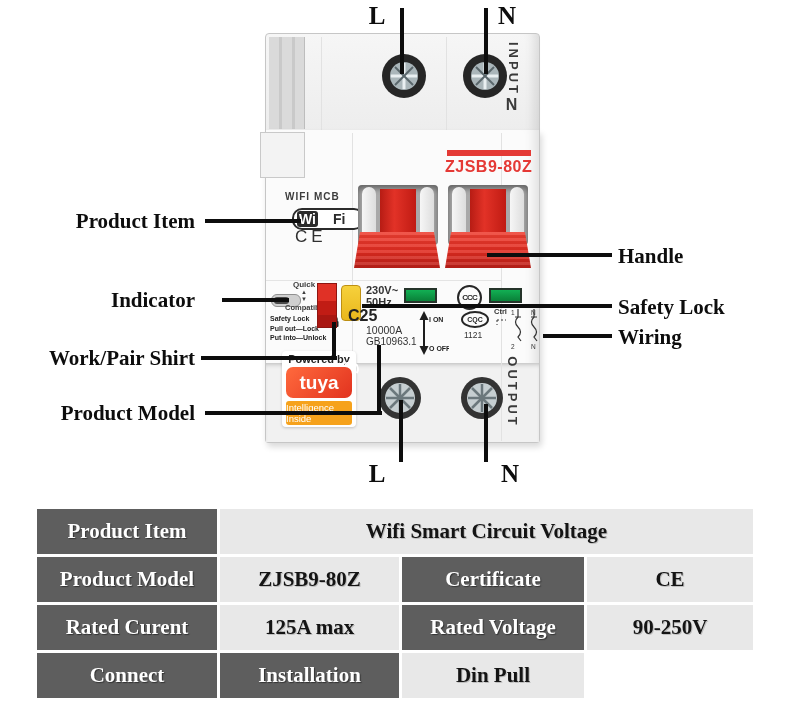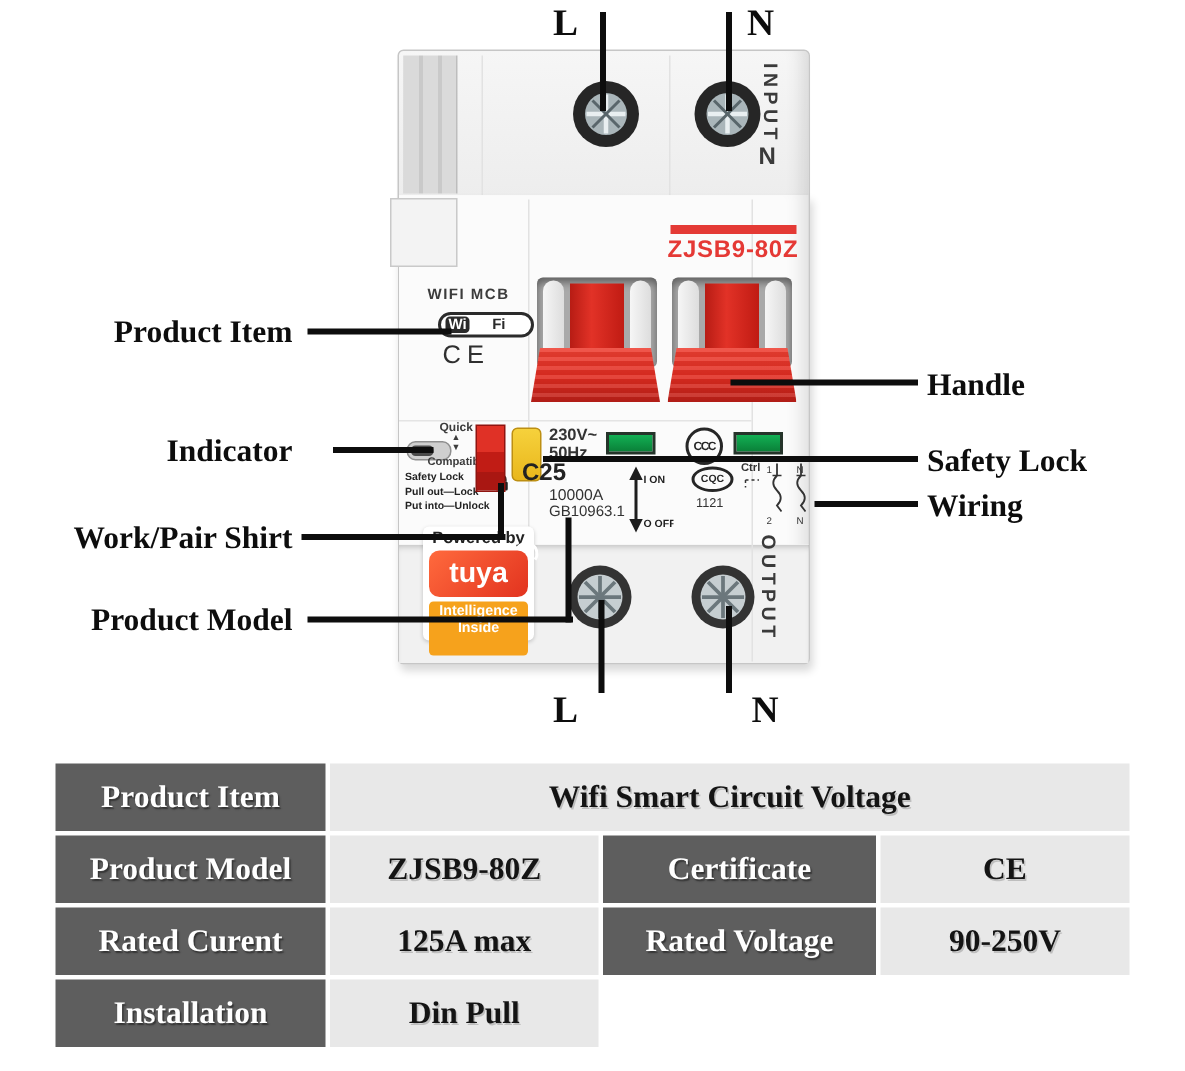--- a/index.html
+++ b/index.html
@@ -28,21 +28,21 @@
             border:1px solid #c9c9c9;box-sizing:border-box;}
   .bzone{position:absolute;left:1px;top:330px;width:273px;height:79px;background:#f1f1f1;
          box-shadow:inset 0 4px 5px -3px rgba(0,0,0,.25);}
   .vdiv{position:absolute;width:1px;background:#e2e2e2;}
   .hdiv{position:absolute;height:1px;background:#e4e4e4;}
   .sideN{color:#3a3a3a;font-weight:bold;font-size:13px;letter-spacing:3px;text-align:center;}
   .redbar{position:absolute;background:#e43a35;}
   .model{position:absolute;color:#e53935;font-weight:bold;font-size:16px;letter-spacing:.5px;}
   .smallb{position:absolute;font-weight:bold;color:#3c3c3c;}
   .wifibadge{position:absolute;border:2px solid #2b2b2b;border-radius:10px;padding:1px 3px;
-             font-size:10px;font-weight:bold;display:flex;gap:1px;background:#fff;}
+             font-size:14px;font-weight:bold;display:flex;gap:1px;background:#fff;}
   .wifibadge .wi{background:#2b2b2b;color:#fff;border-radius:3px;padding:0 2px;}
   .wifibadge .fi{color:#2b2b2b;padding:0 14px;}
   .ce{position:absolute;font-size:17px;letter-spacing:4px;color:#2f2f2f;}
   .recess{position:absolute;width:80px;height:60px;background:#a9a9a9;border-radius:4px;
           box-shadow:inset 0 3px 6px rgba(0,0,0,.45);}
   .roller{position:absolute;width:14px;height:56px;background:linear-gradient(90deg,#f6f6f6,#ddd);border-radius:7px;top:2px;}
   .hred{position:absolute;left:22px;top:4px;width:36px;height:54px;background:linear-gradient(90deg,#b71c14,#e23227 40%,#c01b13);}
   .cap{position:absolute;width:86px;height:36px;
        background:linear-gradient(180deg,#ee4033 0,#e02b20 55%,#bb1f18 100%),
                   repeating-linear-gradient(180deg,rgba(255,255,255,.12) 0 3px,rgba(0,0,0,.06) 3px 6px);
@@ -60,22 +60,22 @@
   .cqc{position:absolute;width:28px;height:17px;border:2px solid #262626;border-radius:50%;box-sizing:border-box;
        font-size:7px;font-weight:bold;color:#262626;display:flex;align-items:center;justify-content:center;}
   .sticker{position:absolute;left:17px;top:318px;width:74px;height:76px;background:#fff;border-radius:4px;
            box-shadow:0 1px 3px rgba(0,0,0,.2);}
   .pby{position:absolute;left:0;top:2px;width:74px;text-align:center;font-size:11px;font-weight:bold;color:#222;}
   .tuyabox{position:absolute;left:4px;top:16px;width:66px;height:31px;border-radius:7px;
            background:linear-gradient(135deg,#ff6a3d,#e2331f);display:flex;align-items:center;justify-content:center;}
   .tuyatxt{color:#fff;font-weight:bold;font-size:19px;letter-spacing:0;position:relative;}
   .tuyaarc{position:absolute;right:-7px;top:-6px;width:12px;height:12px;border:2.5px solid #fff;border-radius:50%;
            border-bottom-color:transparent;border-left-color:transparent;transform:rotate(-10deg);}
-  .intelbox{position:absolute;left:4px;top:50px;width:66px;height:36px;border-radius:3px;background:#f6a21c;
-            color:#fff;font-weight:bold;font-size:9.5px;line-height:11px;text-align:center;padding-top:1px;box-sizing:border-box;}
+  .intelbox{position:absolute;left:4px;top:50px;width:66px;height:24px;border-radius:3px;background:#f6a21c;
+            color:#fff;font-weight:normal;font-size:9.5px;line-height:11px;padding-top:1px;box-sizing:border-box;}
   .vrot{transform:rotate(90deg);color:#3a3a3a;font-weight:bold;font-size:13px;letter-spacing:3px;text-align:center;}
   
   .spec{position:absolute;left:37px;top:509px;display:grid;grid-template-columns:180px 179px 182px 166px;
         grid-auto-rows:45px;gap:3px;font-family:"Liberation Serif","DejaVu Serif",serif;font-weight:bold;font-size:21px;}
   .spec div{display:flex;align-items:center;justify-content:center;}
   .spec .h{background:#5e5e5e;color:#ffffff;text-shadow:1px 1px 1px #333;}
   .spec .v{background:#e8e8e8;color:#141414;text-shadow:1px 1px 0 rgba(0,0,0,.18);}
   .span3{grid-column:2/5;}
 </style>
 </head>
@@ -268,17 +268,18 @@
     <div class="h">Product Model</div>
     <div class="v">ZJSB9-80Z</div>
     <div class="h">Certificate</div>
     <div class="v">CE</div>
 
     <div class="h">Rated Curent</div>
     <div class="v">125A max</div>
     <div class="h">Rated Voltage</div>
     <div class="v">90-250V</div>
 
+    <div class="h">Connect</div>
     <div class="h">Installation</div>
     <div class="v">Din Pull</div>
   </div>
 
 </div>
 
 </body></html>

